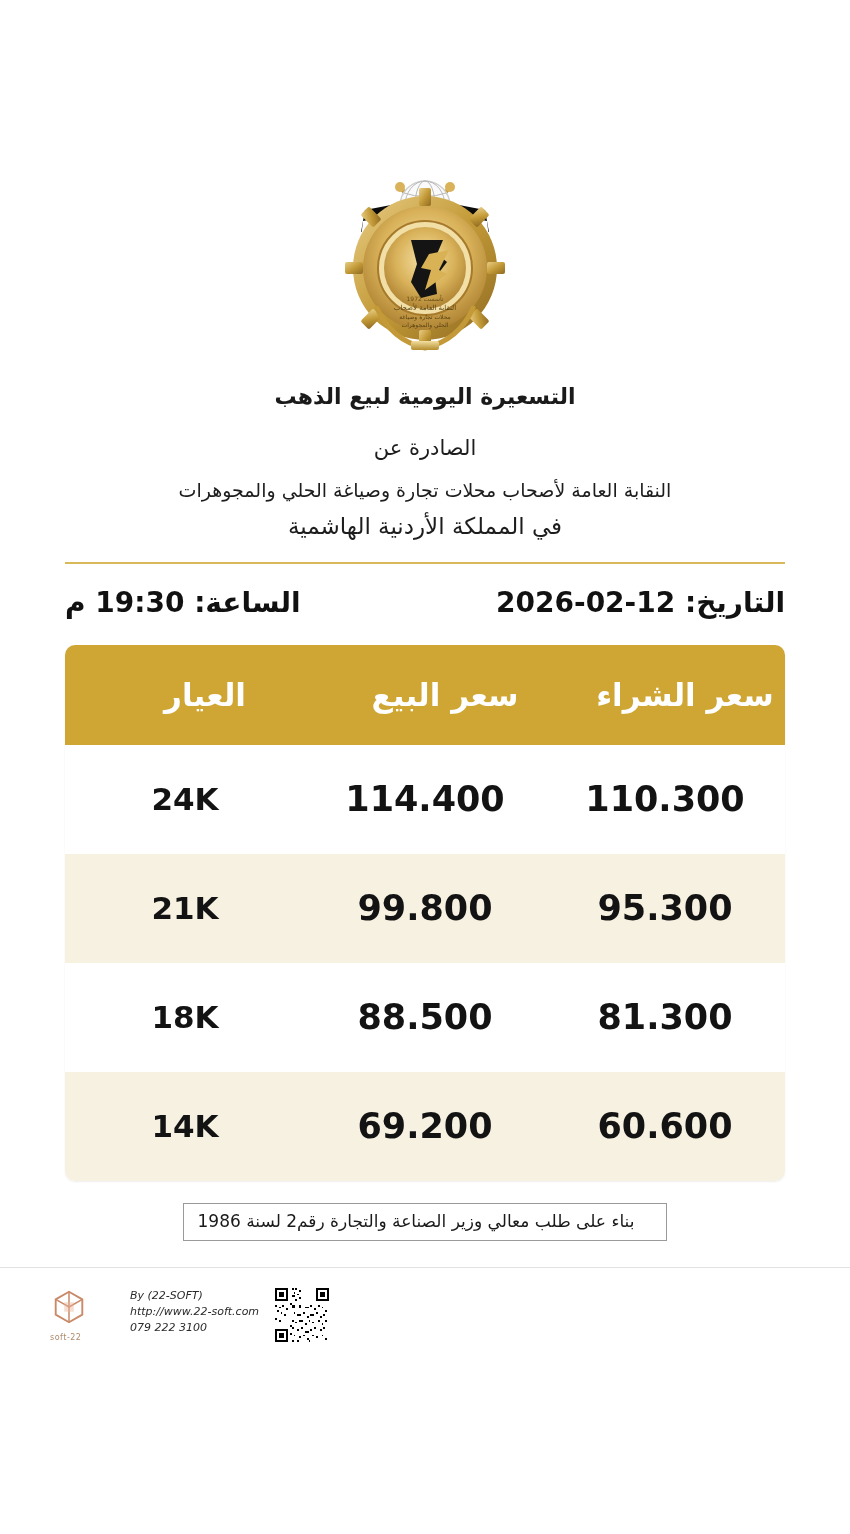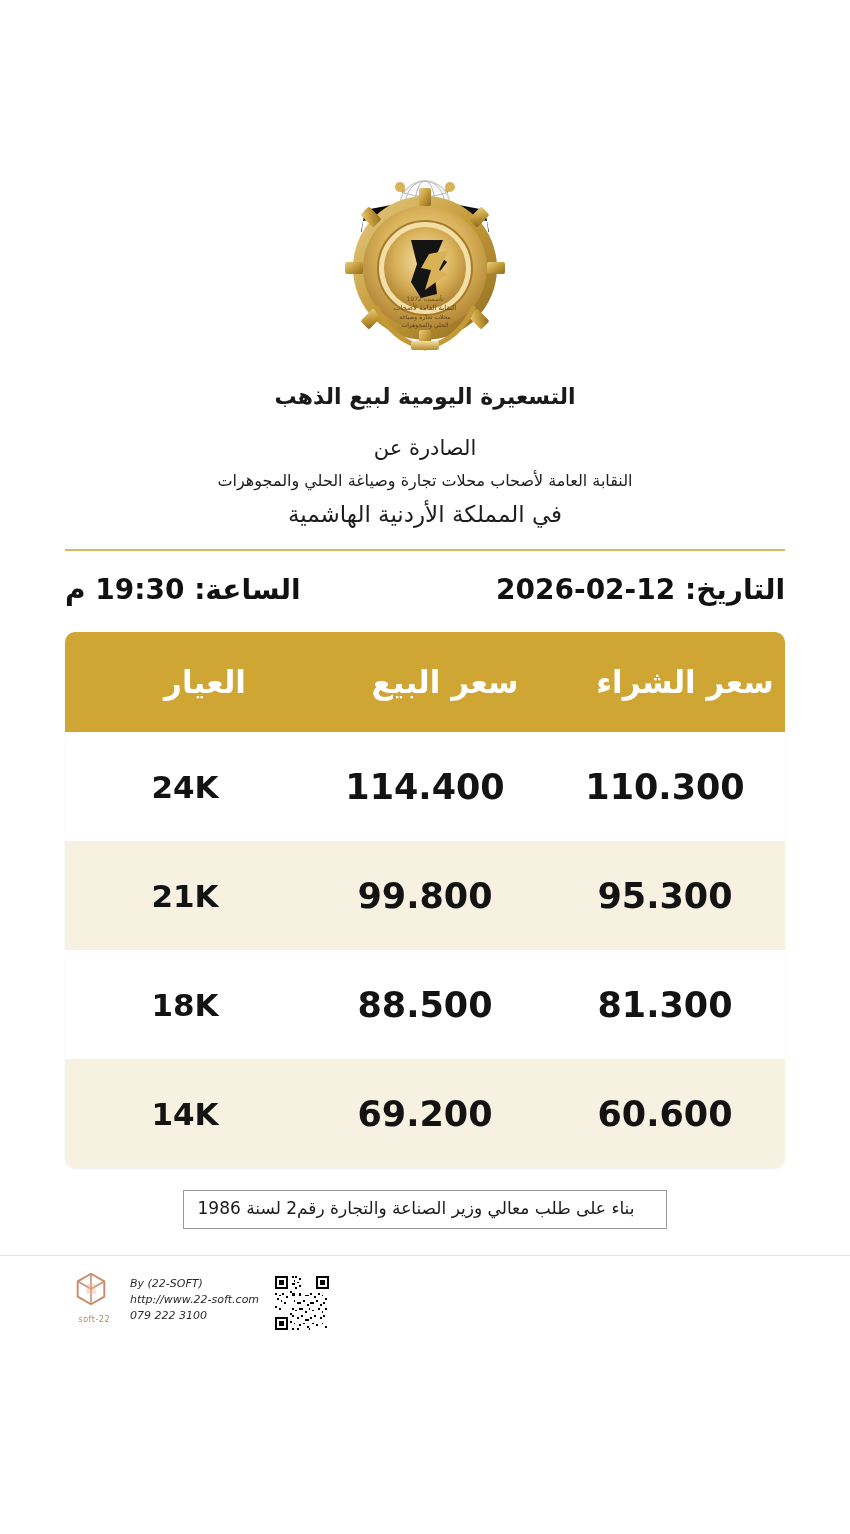--- a/index.html
+++ b/index.html
@@ -38,21 +38,21 @@
     letter-spacing: 0px;
     line-height: 1.25;
   }
   .sub-line {
     font-size: 21px;
     color: #1d1d1d;
     text-align: center;
     line-height: 1.45;
   }
   .sub-1 { margin-top: 22px; }
-  .sub-2 { margin-top: 6px; font-size: 16px; }
+  .sub-2 { margin-top: 14px; font-size: 19px; }
   .sub-3 { margin-top: 6px; font-size: 23px; }
 
   .divider {
     width: 720px;
     height: 2px;
     background: #d9b95a;
     margin-top: 18px;
   }
 
   
@@ -131,23 +131,23 @@
   .footer {
     width: 850px;
     height: 110px;
     position: relative;
     display: flex;
     align-items: center;
   }
   .brand-mark {
     position: absolute;
     right: 740px;
-    top: 14px;
+    top: 20px;
     width: 60px;
-    text-align: right;
+    text-align: left;
   }
   .brand-cube { width: 38px; height: 38px; margin: 0 auto; }
   .brand-label {
     font-size: 8px;
     color: #b08a6a;
     margin-top: 3px;
     letter-spacing: 0.5px;
   }
   .credits {
     position: absolute;

